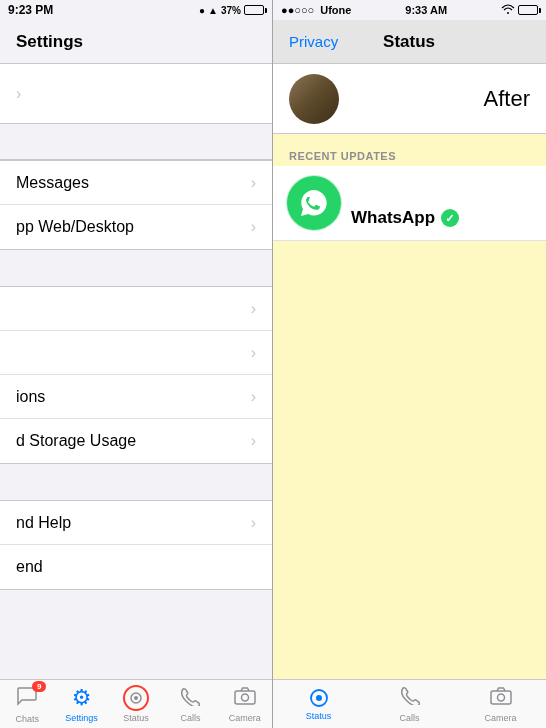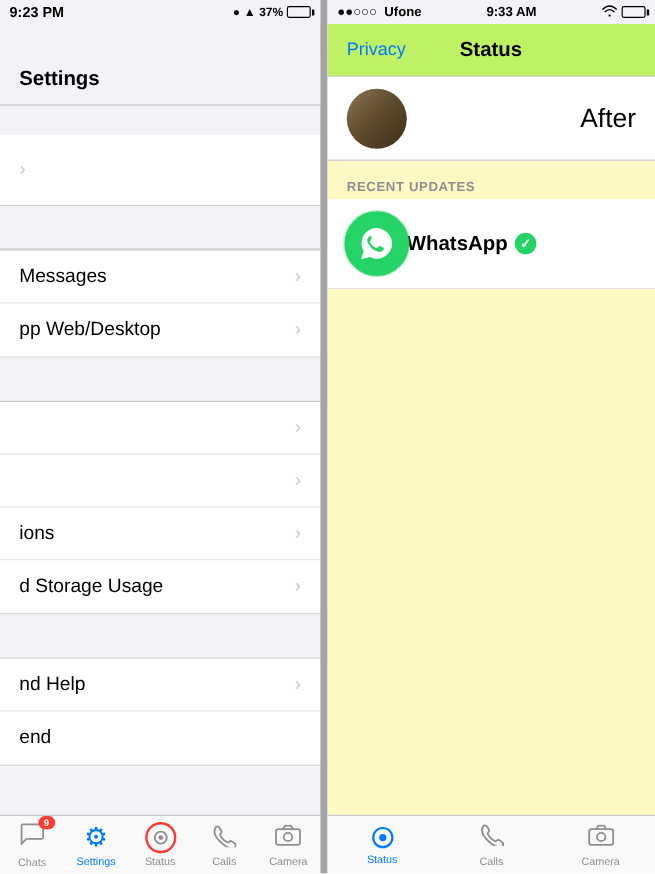--- a/index.html
+++ b/index.html
@@ -13,22 +13,21 @@
     }
 
     
     .left-panel {
       width: 273px;
       height: 728px;
       background: #f2f2f7;
       display: flex;
       flex-direction: column;
       overflow: hidden;
-      border-right: 6px solid #a3a3a3;
-      gap: 24px;
+      border-right: 1px solid #a3a3a3;
     }
 
     .status-bar-left {
       background: #f2f2f7;
       height: 20px;
       display: flex;
       align-items: center;
       justify-content: space-between;
       padding: 0 8px;
       font-size: 11px;
@@ -210,21 +209,21 @@
       font-weight: 600;
     }
 
     .status-bar-right .signal {
       display: flex;
       gap: 2px;
       align-items: flex-end;
     }
 
     .nav-bar-right {
-      background: #bef264;
+      background: #e5e5e5;
       height: 44px;
       display: flex;
       align-items: center;
       justify-content: space-between;
       padding: 0 16px;
       border-bottom: 1px solid #c8c7cc;
     }
 
     .nav-back {
       font-size: 15px;
@@ -278,21 +277,22 @@
       font-size: 11px;
       font-weight: 700;
       color: #8e8e93;
       letter-spacing: 0.5px;
     }
 
     .update-item {
       background: #fff;
       padding: 12px 16px;
       display: flex;
-      align-items: center;
+      align-items: flex-end;
+      gap: 12px;
       border-bottom: 1px solid #e0e0e5;
     }
 
     .whatsapp-icon-wrapper {
       position: relative;
       width: 50px;
       height: 50px;
     }
 
     .whatsapp-ring {

